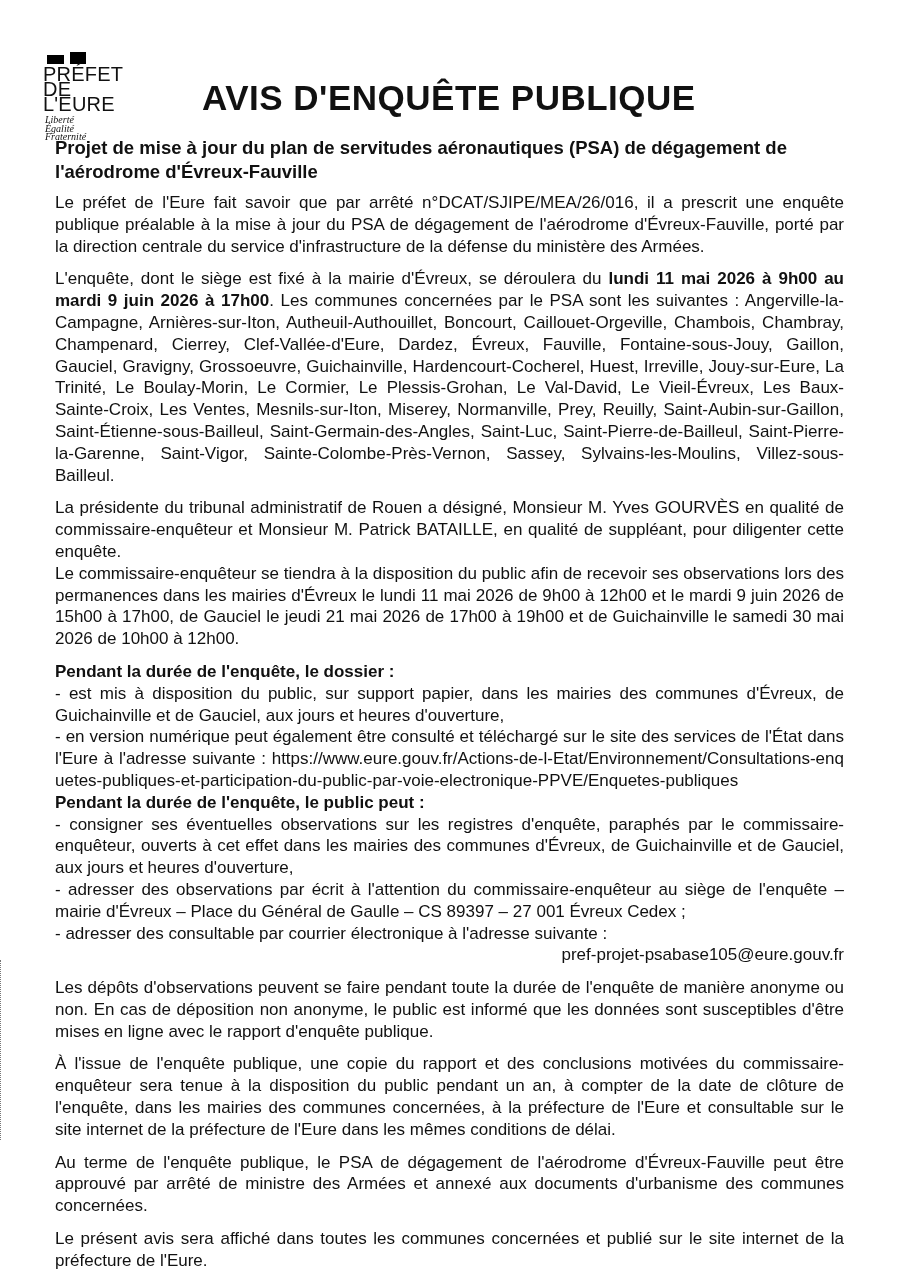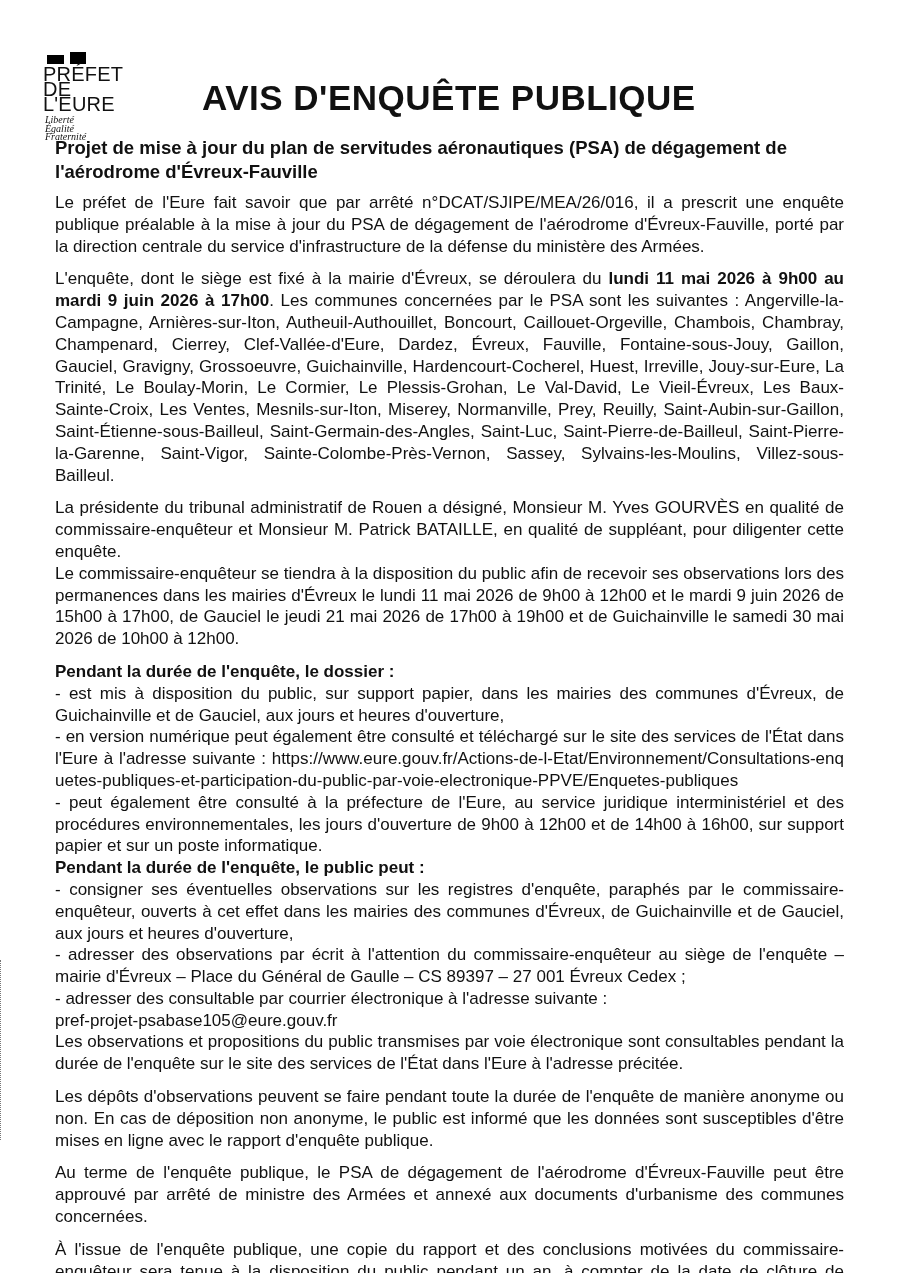--- a/index.html
+++ b/index.html
@@ -24,21 +24,21 @@
     font-weight: bold; font-size: 18.5px; line-height: 24px;
   }
   .body {
     position: absolute; left: 55px; top: 192px; width: 789px;
     font-size: 17px; line-height: 21.8px; text-align: justify;
   }
   .body p { margin: 0; }
   .gap { margin-top: 11px !important; }
   .bold { font-weight: bold; }
   .link { }
-  .center { text-align: left; }
+  .center { text-align: right; }
   .edge { position: absolute; left: 0; top: 960px; width: 1px; height: 180px;
           border-left: 1px dotted #777; }
 </style>
 </head>
 <body>
 
 <div class="page">
 
   <div class="logo">
     <div class="flag">
@@ -61,29 +61,27 @@
     <p>Le préfet de l'Eure fait savoir que par arrêté n°DCAT/SJIPE/MEA/26/016, il a prescrit une enquête publique préalable à la mise à jour du PSA de dégagement de l'aérodrome d'Évreux-Fauville, porté par la direction centrale du service d'infrastructure de la défense du ministère des Armées.</p>
 
     <p class="gap"><span>L'enquête, dont le siège est fixé à la mairie d'Évreux, se déroulera du </span><span class="bold">lundi 11 mai 2026 à 9h00 au mardi 9 juin 2026 à 17h00</span><span>. Les communes concernées par le PSA sont les suivantes : Angerville-la-Campagne, Arnières-sur-Iton, Autheuil-Authouillet, Boncourt, Caillouet-Orgeville, Chambois, Chambray, Champenard, Cierrey, Clef-Vallée-d'Eure, Dardez, Évreux, Fauville, Fontaine-sous-Jouy, Gaillon, Gauciel, Gravigny, Grossoeuvre, Guichainville, Hardencourt-Cocherel, Huest, Irreville, Jouy-sur-Eure, La Trinité, Le Boulay-Morin, Le Cormier, Le Plessis-Grohan, Le Val-David, Le Vieil-Évreux, Les Baux-Sainte-Croix, Les Ventes, Mesnils-sur-Iton, Miserey, Normanville, Prey, Reuilly, Saint-Aubin-sur-Gaillon, Saint-Étienne-sous-Bailleul, Saint-Germain-des-Angles, Saint-Luc, Saint-Pierre-de-Bailleul, Saint-Pierre-la-Garenne, Saint-Vigor, Sainte-Colombe-Près-Vernon, Sassey, Sylvains-les-Moulins, Villez-sous-Bailleul.</span></p>
 
     <p class="gap">La présidente du tribunal administratif de Rouen a désigné, Monsieur M. Yves GOURVÈS en qualité de commissaire-enquêteur et Monsieur M. Patrick BATAILLE, en qualité de suppléant, pour diligenter cette enquête.</p>
     <p>Le commissaire-enquêteur se tiendra à la disposition du public afin de recevoir ses observations lors des permanences dans les mairies d'Évreux le lundi 11 mai 2026 de 9h00 à 12h00 et le mardi 9 juin 2026 de 15h00 à 17h00, de Gauciel le jeudi 21 mai 2026 de 17h00 à 19h00 et de Guichainville le samedi 30 mai 2026 de 10h00 à 12h00.</p>
 
     <p class="gap bold">Pendant la durée de l'enquête, le dossier :</p>
     <p>- est mis à disposition du public, sur support papier, dans les mairies des communes d'Évreux, de Guichainville et de Gauciel, aux jours et heures d'ouverture,</p>
     <p><span>- en version numérique peut également être consulté et téléchargé sur le site des services de l'État dans l'Eure à l'adresse suivante : </span><span class="link" style="word-break:break-all;">https://www.eure.gouv.fr/Actions-de-l-Etat/Environnement/Consultations-enquetes-publiques-et-participation-du-public-par-voie-electronique-PPVE/Enquetes-publiques</span></p>
-    <p>- peut également être consulté à la préfecture de l'Eure, au service juridique interministériel et des procédures environnementales, les jours d'ouverture de 9h00 à 12h00 et de 14h00 à 16h00, sur support papier et sur un poste informatique.</p>
 
     <p class="bold">Pendant la durée de l'enquête, le public peut :</p>
     <p>- consigner ses éventuelles observations sur les registres d'enquête, paraphés par le commissaire-enquêteur, ouverts à cet effet dans les mairies des communes d'Évreux, de Guichainville et de Gauciel, aux jours et heures d'ouverture,</p>
     <p>- adresser des observations par écrit à l'attention du commissaire-enquêteur au siège de l'enquête – mairie d'Évreux – Place du Général de Gaulle – CS 89397 – 27 001 Évreux Cedex ;</p>
     <p>- adresser des consultable par courrier électronique à l'adresse suivante :</p>
     <p class="center">pref-projet-psabase105@eure.gouv.fr</p>
-    <p>Les observations et propositions du public transmises par voie électronique sont consultables pendant la durée de l'enquête sur le site des services de l'État dans l'Eure à l'adresse précitée.</p>
 
     <p class="gap">Les dépôts d'observations peuvent se faire pendant toute la durée de l'enquête de manière anonyme ou non. En cas de déposition non anonyme, le public est informé que les données sont susceptibles d'être mises en ligne avec le rapport d'enquête publique.</p>
+    <p class="gap">À l'issue de l'enquête publique, une copie du rapport et des conclusions motivées du commissaire-enquêteur sera tenue à la disposition du public pendant un an, à compter de la date de clôture de l'enquête, dans les mairies des communes concernées, à la préfecture de l'Eure et consultable sur le site internet de la préfecture de l'Eure dans les mêmes conditions de délai.</p>
     <p class="gap">Au terme de l'enquête publique, le PSA de dégagement de l'aérodrome d'Évreux-Fauville peut être approuvé par arrêté de ministre des Armées et annexé aux documents d'urbanisme des communes concernées.</p>
-    <p class="gap">À l'issue de l'enquête publique, une copie du rapport et des conclusions motivées du commissaire-enquêteur sera tenue à la disposition du public pendant un an, à compter de la date de clôture de l'enquête, dans les mairies des communes concernées, à la préfecture de l'Eure et consultable sur le site internet de la préfecture de l'Eure dans les mêmes conditions de délai.</p>
     <p class="gap">Le présent avis sera affiché dans toutes les communes concernées et publié sur le site internet de la préfecture de l'Eure.</p>
   </div>
 
   <div class="edge"></div>
 </div>
 
 </body></html>

